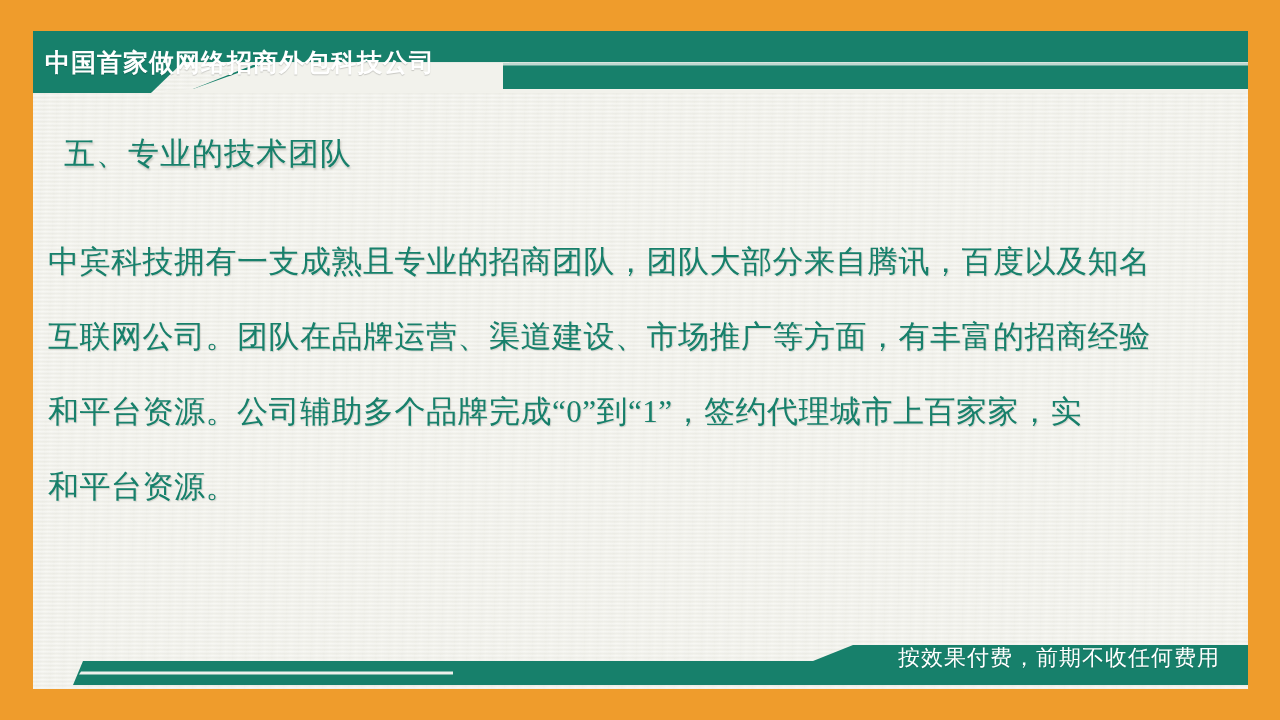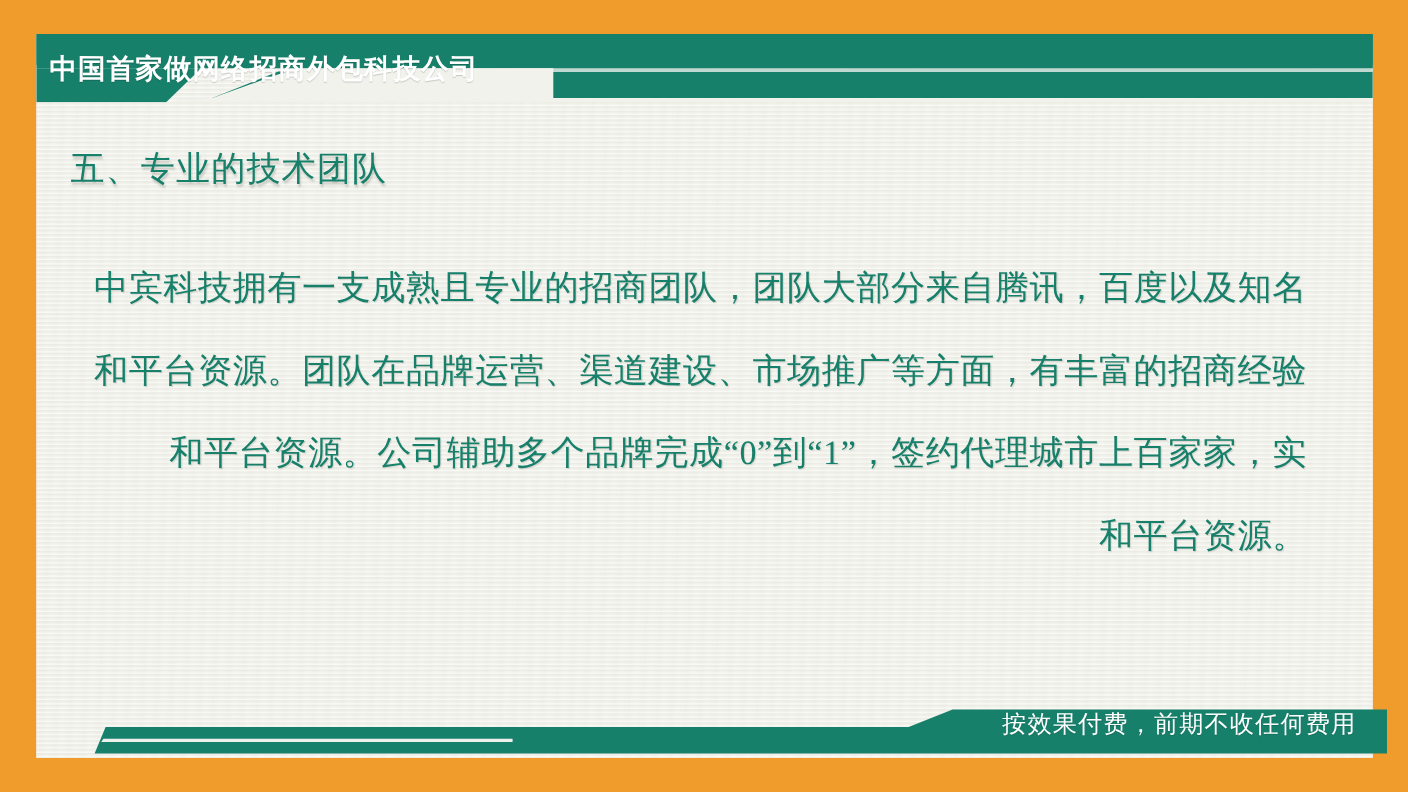--- a/index.html
+++ b/index.html
@@ -85,26 +85,26 @@
     top: 224px;
     width: 1140px;
     color: #17806b;
     font-family: "Liberation Serif", "DejaVu Serif", serif;
     font-size: 31px;
     line-height: 75px;
     letter-spacing: 0.5px;
     white-space: nowrap;
     text-shadow: 1px 1px 1px rgba(140,140,130,0.30);
   }
-  .body-copy .ln { display: block; text-align: right; }
+  .body-copy .ln { display: block; }
 
   
   .footer {
     position: absolute;
-    left: 46px;
+    left: 33px;
     top: 627px;
     width: 1215px;
     height: 62px;
   }
   .footer svg { display: block; }
   .footer-note {
     position: absolute;
     right: 28px;
     top: 16px;
     color: #ffffff;
@@ -138,21 +138,21 @@
       <polygon points="160,58 1215,58 1215,62 118,62" fill="#f2f2ec"></polygon>
       <polygon points="118,62 160,58 226,34.5 232,31.5 520,31 470,31 470,62" fill="#f2f2ec"></polygon>
     </svg>
     <div class="header-title">中国首家做网络招商外包科技公司</div>
   </div>
 
   <div class="section-heading">五、专业的技术团队</div>
 
   <div class="body-copy">
     <span class="ln">中宾科技拥有一支成熟且专业的招商团队，团队大部分来自腾讯，百度以及知名</span>
-    <span class="ln">和平台资源。团队在品牌运营、渠道建设、市场推广等方面，有丰富的招商经验</span>
+    <span class="ln">互联网公司。团队在品牌运营、渠道建设、市场推广等方面，有丰富的招商经验</span>
     <span class="ln">和平台资源。公司辅助多个品牌完成“0”到“1”，签约代理城市上百家家，实</span>
     <span class="ln">和平台资源。</span>
   </div>
 
   <div class="footer">
     <svg width="1215" height="62" viewBox="0 0 1215 62">
 
       <polygon points="50,34 780,34 820,18 1215,18 1215,58 40,58" fill="#17806b"></polygon>
       <polygon points="48,44.5 420,44.5 420,47.5 46,47.5" fill="#eef0ec"></polygon>
     </svg>

